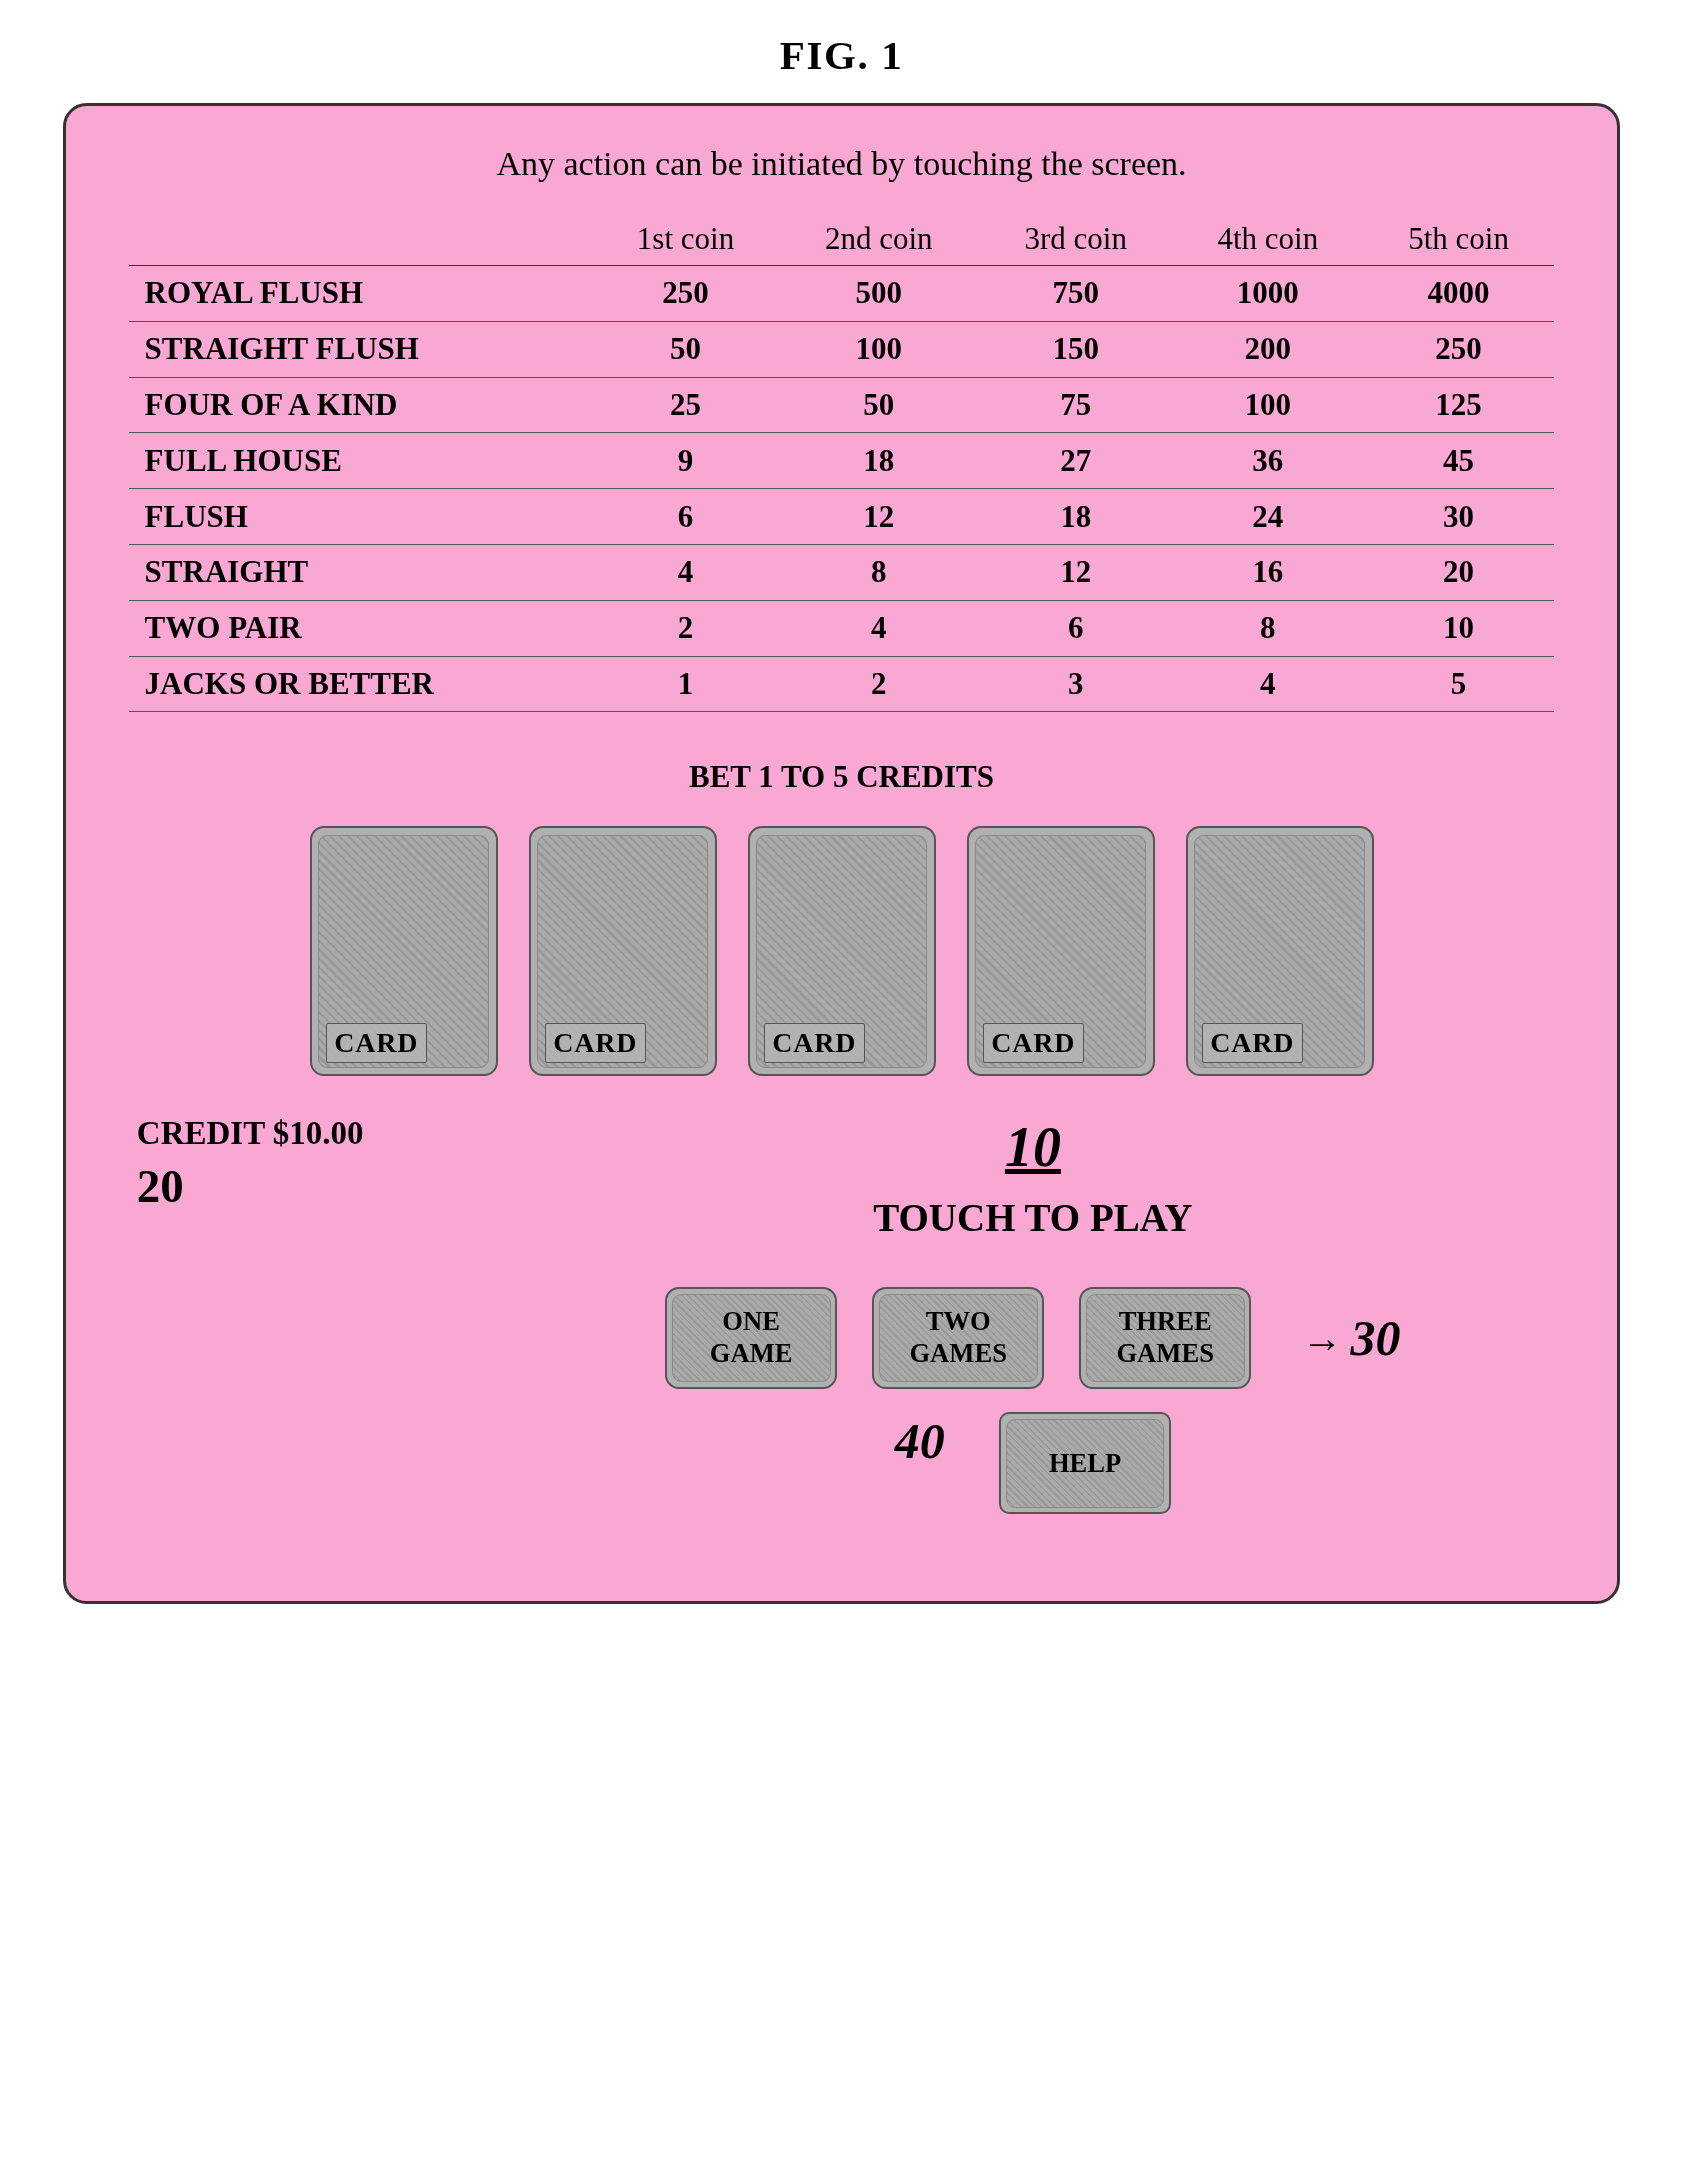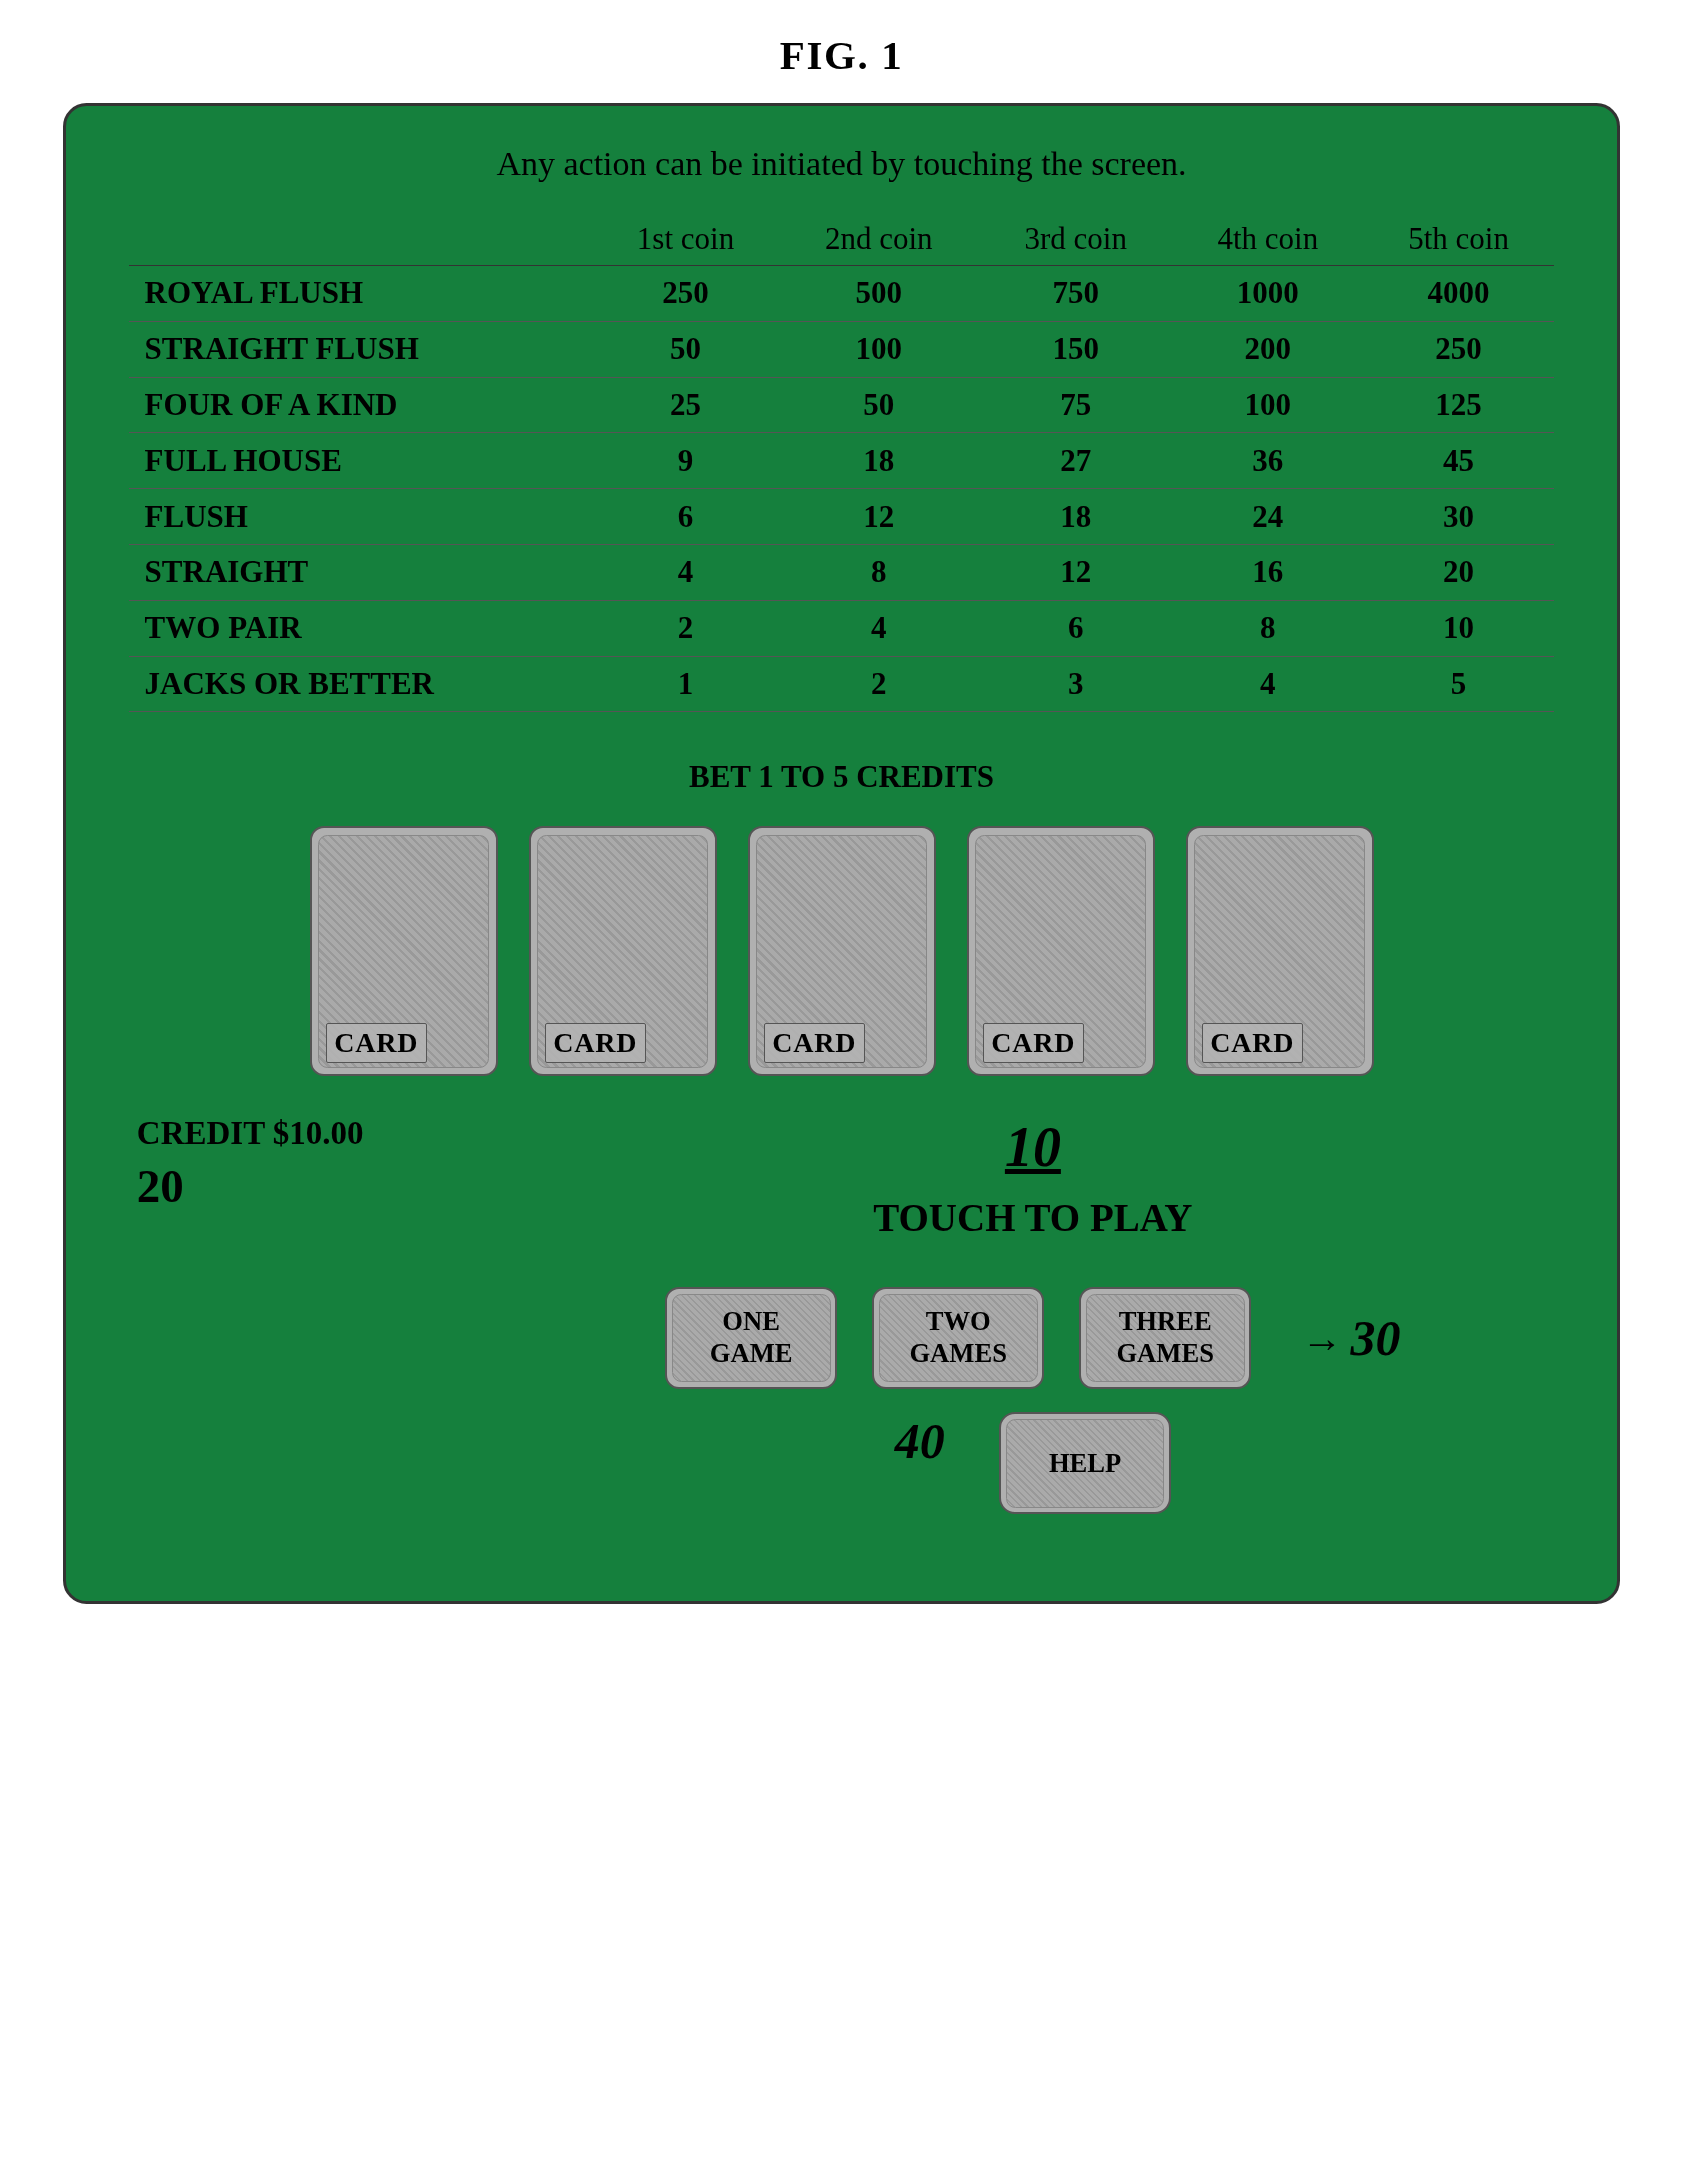--- a/index.html
+++ b/index.html
@@ -21,21 +21,21 @@
       text-align: center;
       margin-bottom: 23.5px;
       letter-spacing: 1.6px;
     }
 
     .main-box {
       border: 3.1px solid #333;
       border-radius: 23.5px;
       width: 100%;
       padding: 39px 63px 63px 63px;
-      background: #15803d;
+      background: #f9a8d4;
     }
 
     .instruction {
       text-align: center;
       font-size: 34px;
       margin-bottom: 31px;
     }
 
     
     .payout-table {
@@ -255,21 +255,21 @@
     .num-label-40 {
       font-size: 50px;
       font-weight: bold;
       font-style: italic;
     }
 
     .help-btn {
       width: 172px;
       height: 102px;
       border: 2.3px solid #555;
-      border-radius: 16px;
+      border-radius: 10px;
       background: #b0b0b0;
       display: flex;
       align-items: center;
       justify-content: center;
       cursor: pointer;
       position: relative;
       overflow: hidden;
     }
 
     .help-btn::before {

